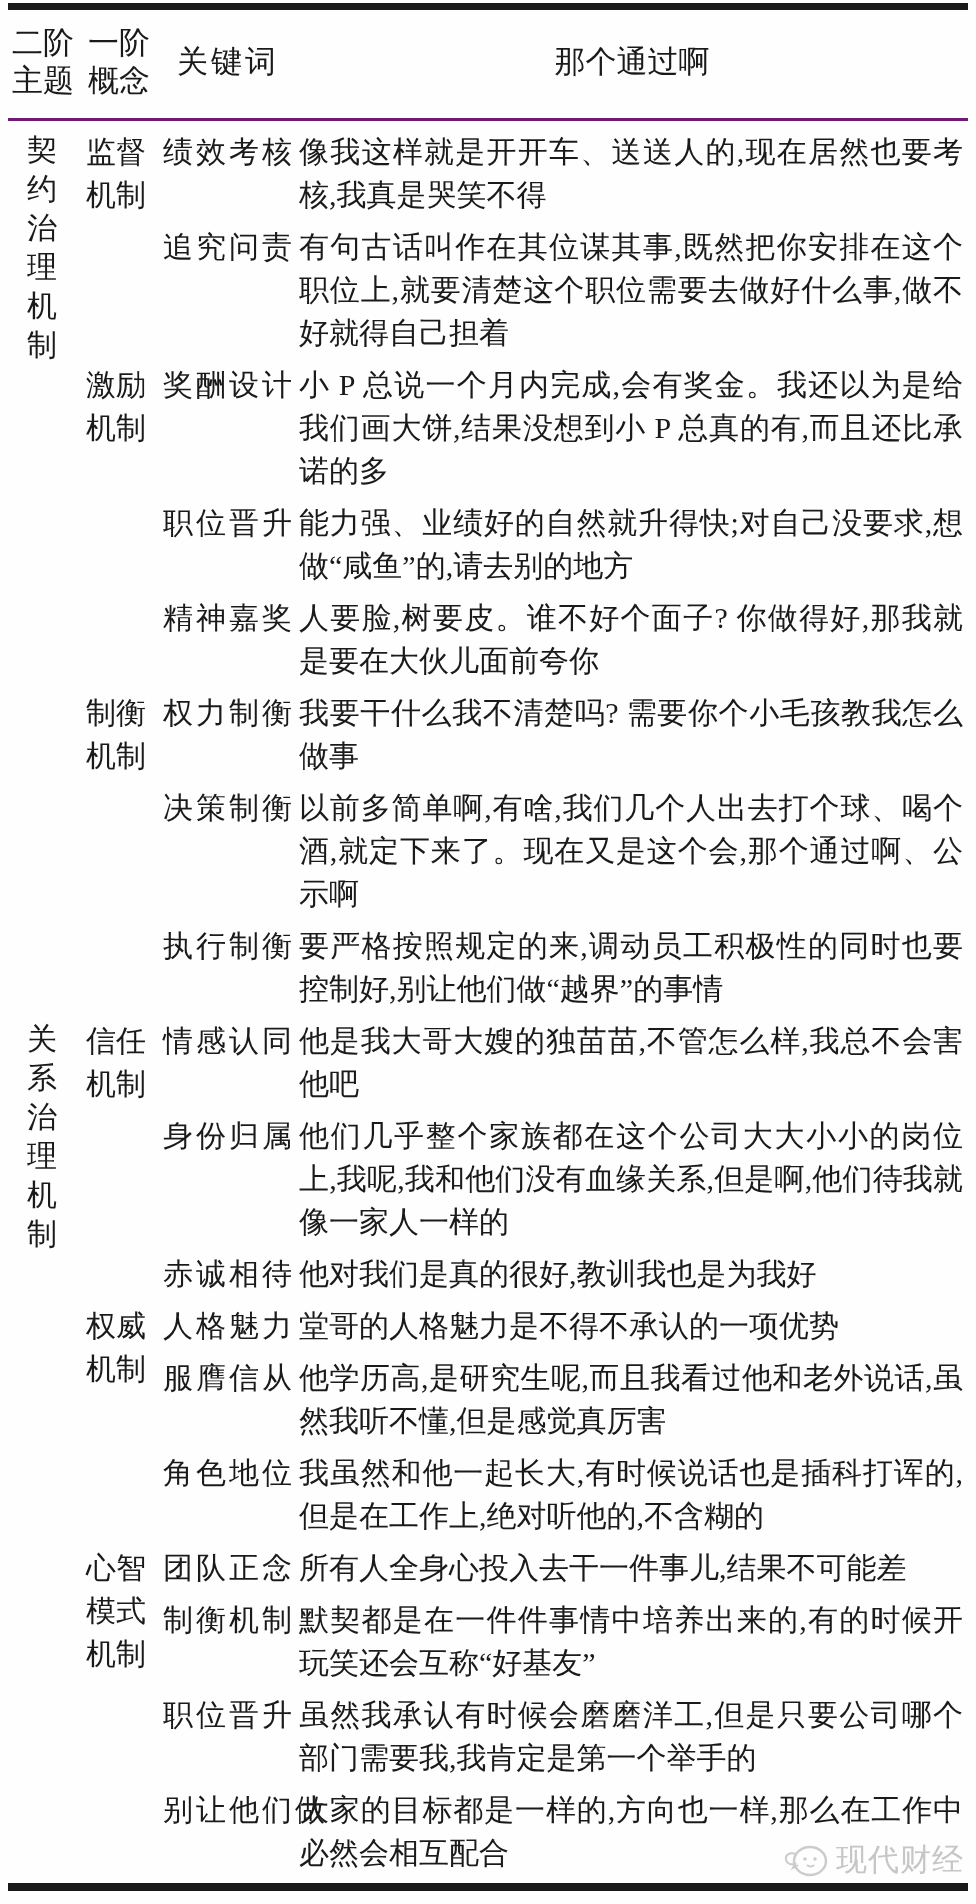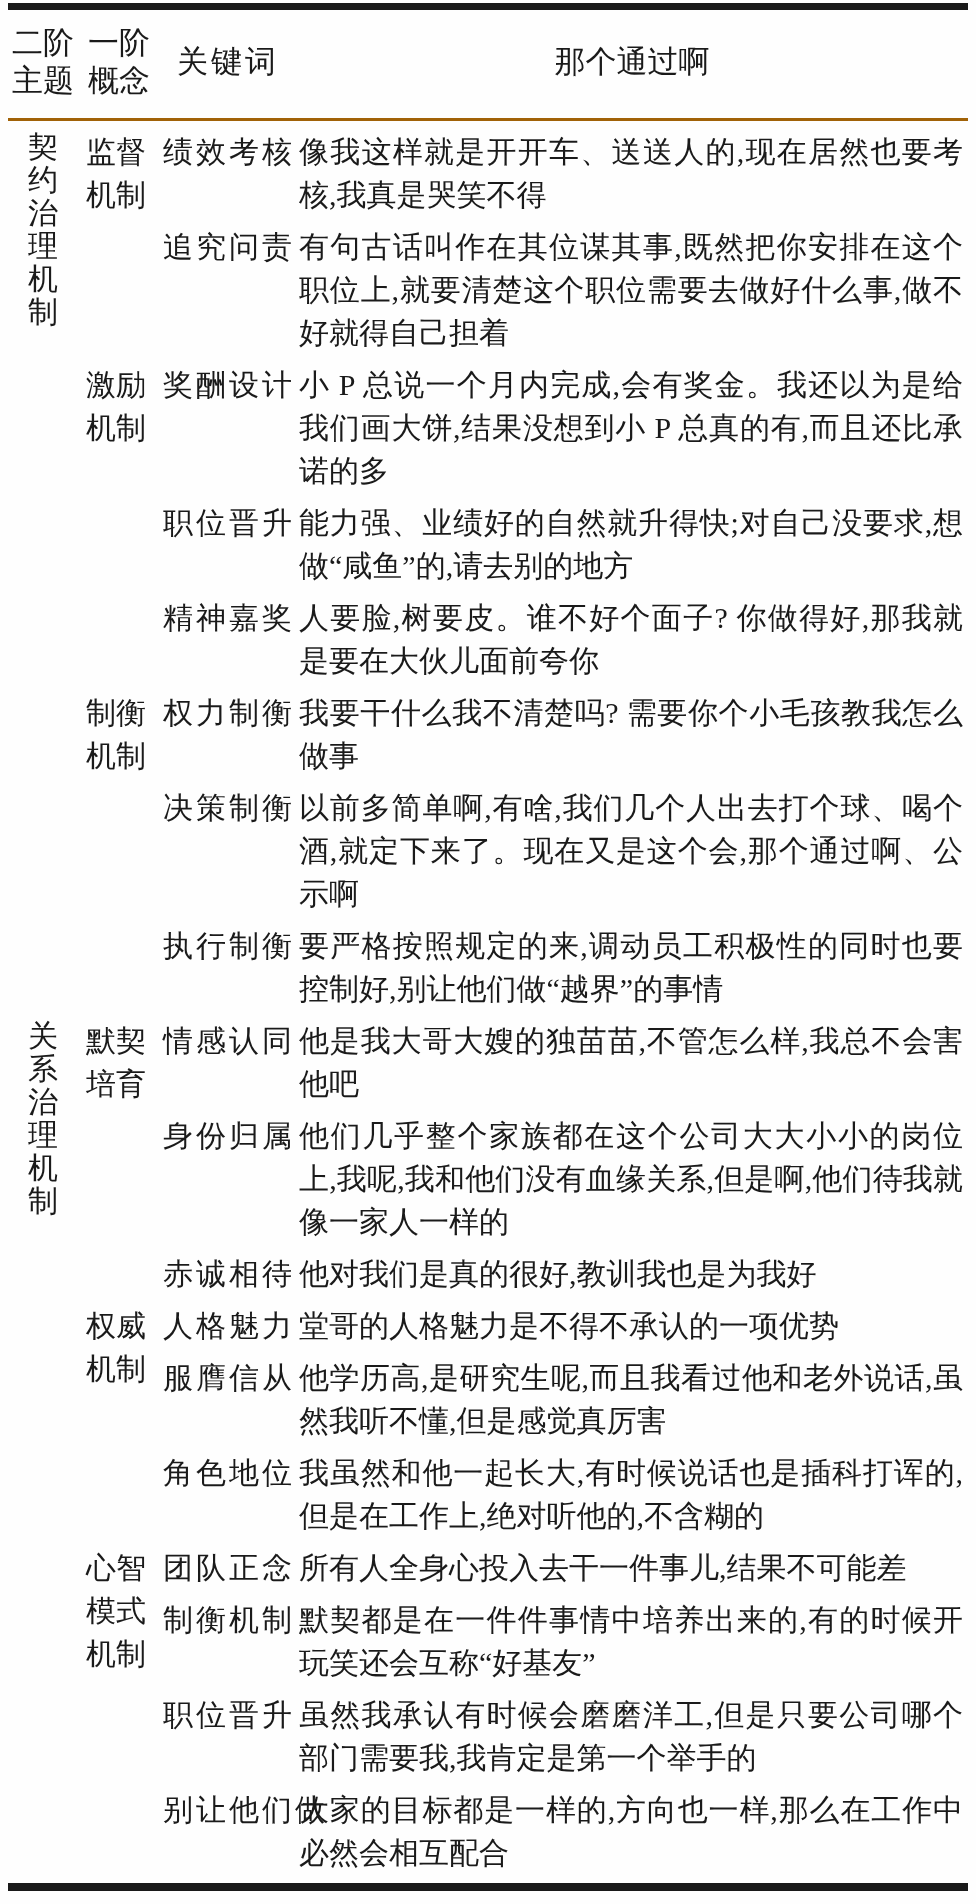--- a/index.html
+++ b/index.html
@@ -23,21 +23,21 @@
     border-collapse: collapse;
     border-top: 7px solid #1a1a1a;
     border-bottom: 8px solid #1a1a1a;
     table-layout: fixed;
   }
   col.c1 { width: 70px; }
   col.c2 { width: 82px; }
   col.c3 { width: 136px; }
   col.c4 { width: 672px; }
 
-  thead tr { border-bottom: 3px solid #a16207; }
+  thead tr { border-bottom: 3px solid #701a75; }
   thead th {
     font-weight: normal;
     font-size: 31px;
     line-height: 38px;
     text-align: center;
     vertical-align: middle;
     padding: 14px 0 18px 0;
   }
   thead th.h3 { letter-spacing: 3px; }
 
@@ -46,23 +46,23 @@
     font-size: 30px;
     line-height: 43px;
     padding: 0 0 9px 0;
   }
   tbody tr.first-body-row > td { padding-top: 9px; }
 
   td.theme span {
     display: block;
     width: 32px;
     margin: 0 auto;
-    line-height: 33px;
+    line-height: 39px;
     word-break: break-all;
-    text-align: center;
+    text-align: left;
   }
   td.concept { padding-left: 8px; margin-left: 9px; }
   td.concept span {
     display: block;
     width: 62px;
     line-height: 43px;
     word-break: break-all;
   }
   td.keyword {
     padding-left: 3px;
@@ -154,21 +154,21 @@
         </tr>
         <tr>
           <td class="keyword"><span>执行制衡</span></td>
           <td class="quote"><span>要严格按照规定的来,调动员工积极性的同时也要控制好,别让他们做“越界”的事情</span></td>
         </tr>
         <tr>
           <td class="theme" rowspan="10">
             <span>关系治理机制</span>
           </td>
           <td class="concept" rowspan="3">
-            <span>默契培育</span>
+            <span>信任机制</span>
           </td>
           <td class="keyword"><span>情感认同</span></td>
           <td class="quote"><span>他是我大哥大嫂的独苗苗,不管怎么样,我总不会害他吧</span></td>
         </tr>
         <tr>
           <td class="keyword"><span>身份归属</span></td>
           <td class="quote"><span>他们几乎整个家族都在这个公司大大小小的岗位上,我呢,我和他们没有血缘关系,但是啊,他们待我就像一家人一样的</span></td>
         </tr>
         <tr>
           <td class="keyword"><span>赤诚相待</span></td>
@@ -204,13 +204,23 @@
           <td class="keyword"><span>职位晋升</span></td>
           <td class="quote"><span>虽然我承认有时候会磨磨洋工,但是只要公司哪个部门需要我,我肯定是第一个举手的</span></td>
         </tr>
         <tr>
           <td class="keyword"><span>别让他们做</span></td>
           <td class="quote"><span>大家的目标都是一样的,方向也一样,那么在工作中必然会相互配合</span></td>
         </tr>
       </tbody>
   </table>
 
+  <div class="watermark">
+    <svg width="46" height="38" viewBox="0 0 46 38" fill="none" xmlns="http://www.w3.org/2000/svg">
+      <ellipse cx="27" cy="20" rx="16" ry="14" stroke="#cccccc" stroke-width="2.5"></ellipse>
+      <path d="M13 13 C6 11, 2 14, 3 19 C4 23, 8 24, 12 23 L10 27 L15 24" stroke="#cccccc" stroke-width="2" fill="none"></path>
+      <circle cx="22" cy="18" r="1.8" fill="#cccccc"></circle>
+      <circle cx="32" cy="18" r="1.8" fill="#cccccc"></circle>
+      <path d="M24 24 C26 26, 29 26, 31 24" stroke="#cccccc" stroke-width="2" fill="none"></path>
+    </svg>
+    <span>现代财经</span>
+  </div>
 </div>
 
 </body></html>

